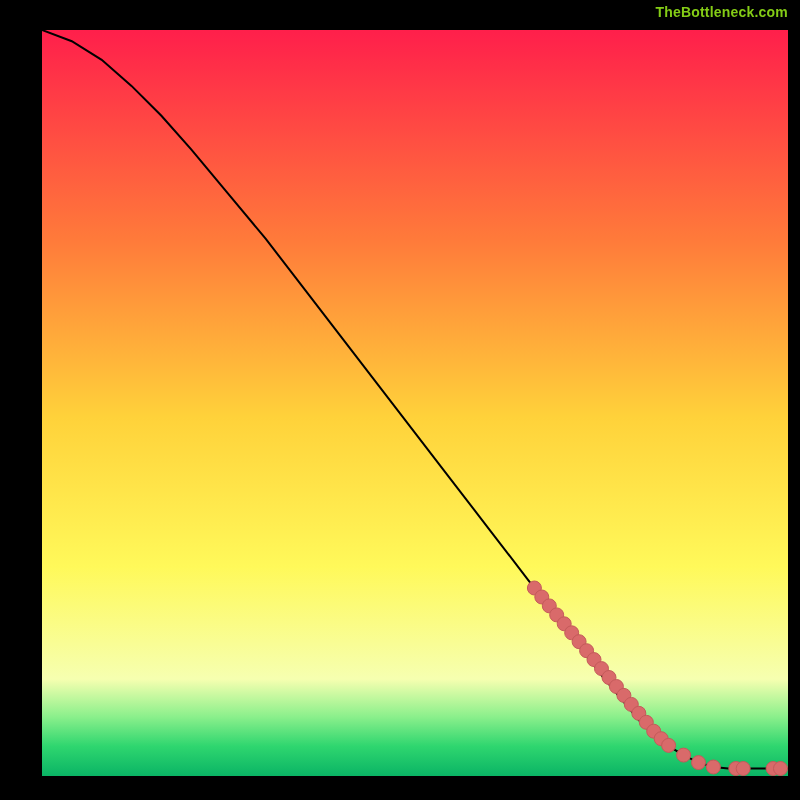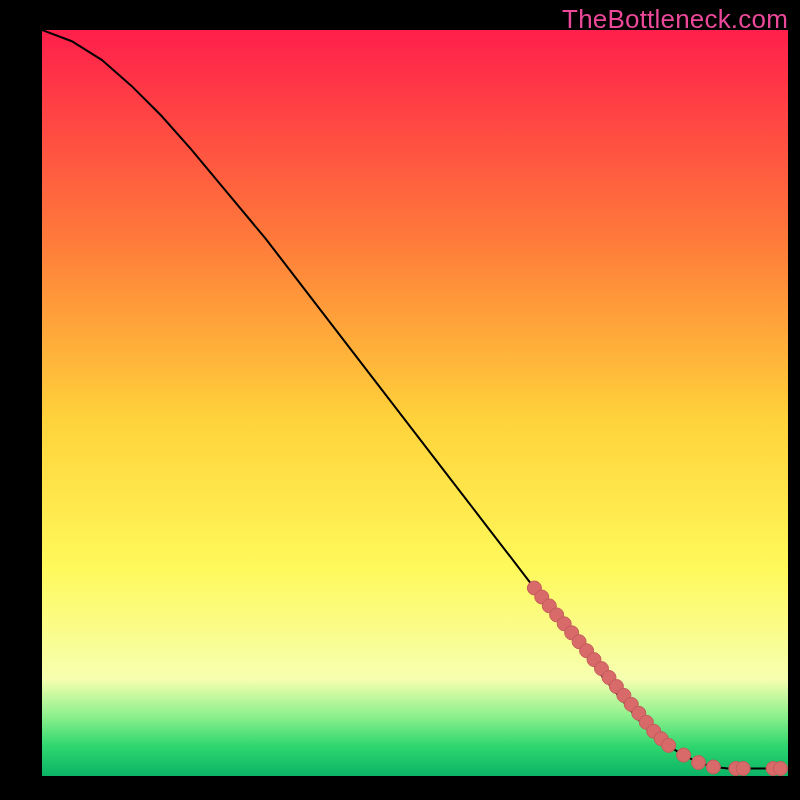--- a/index.html
+++ b/index.html
@@ -14,23 +14,23 @@
   .frame {
     position: relative;
     width: 800px;
     height: 800px;
     background: #000;
   }
   .attribution {
     position: absolute;
     top: 4px;
     right: 12px;
-    font-size: 26px;
-    font-weight: 400;
-    color: #ec4899;
+    font-size: 14px;
+    font-weight: 700;
+    color: #84cc16;
     letter-spacing: 0.2px;
   }
   .plot-wrap {
     position: absolute;
     left: 42px;
     top: 30px;
     width: 746px;
     height: 746px;
   }
   svg {

